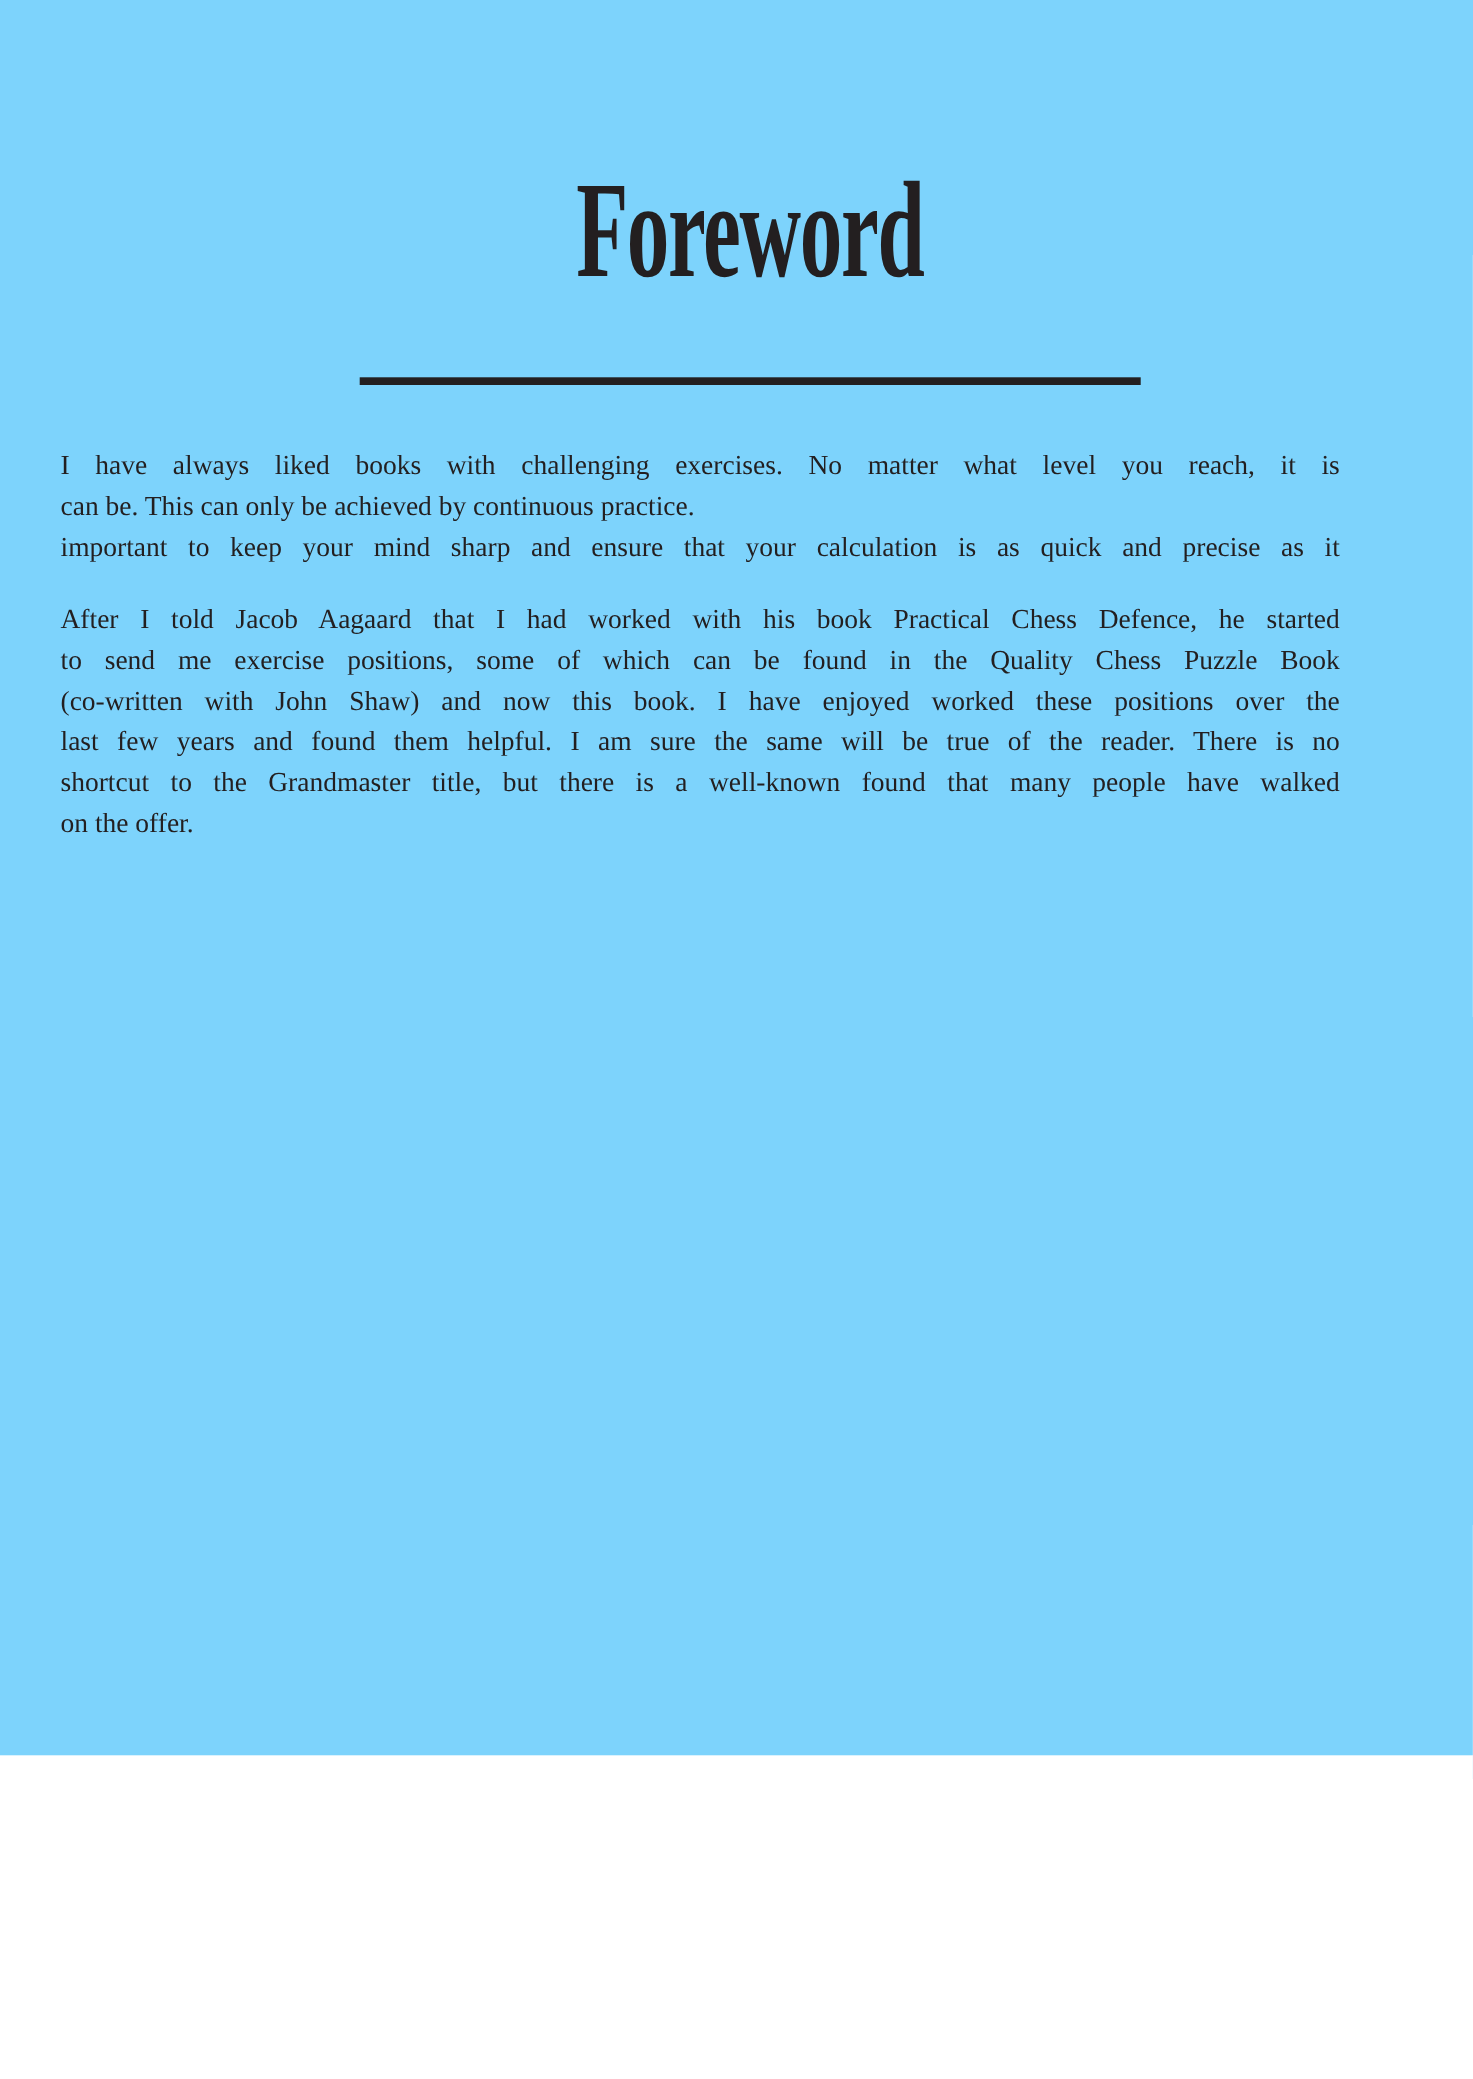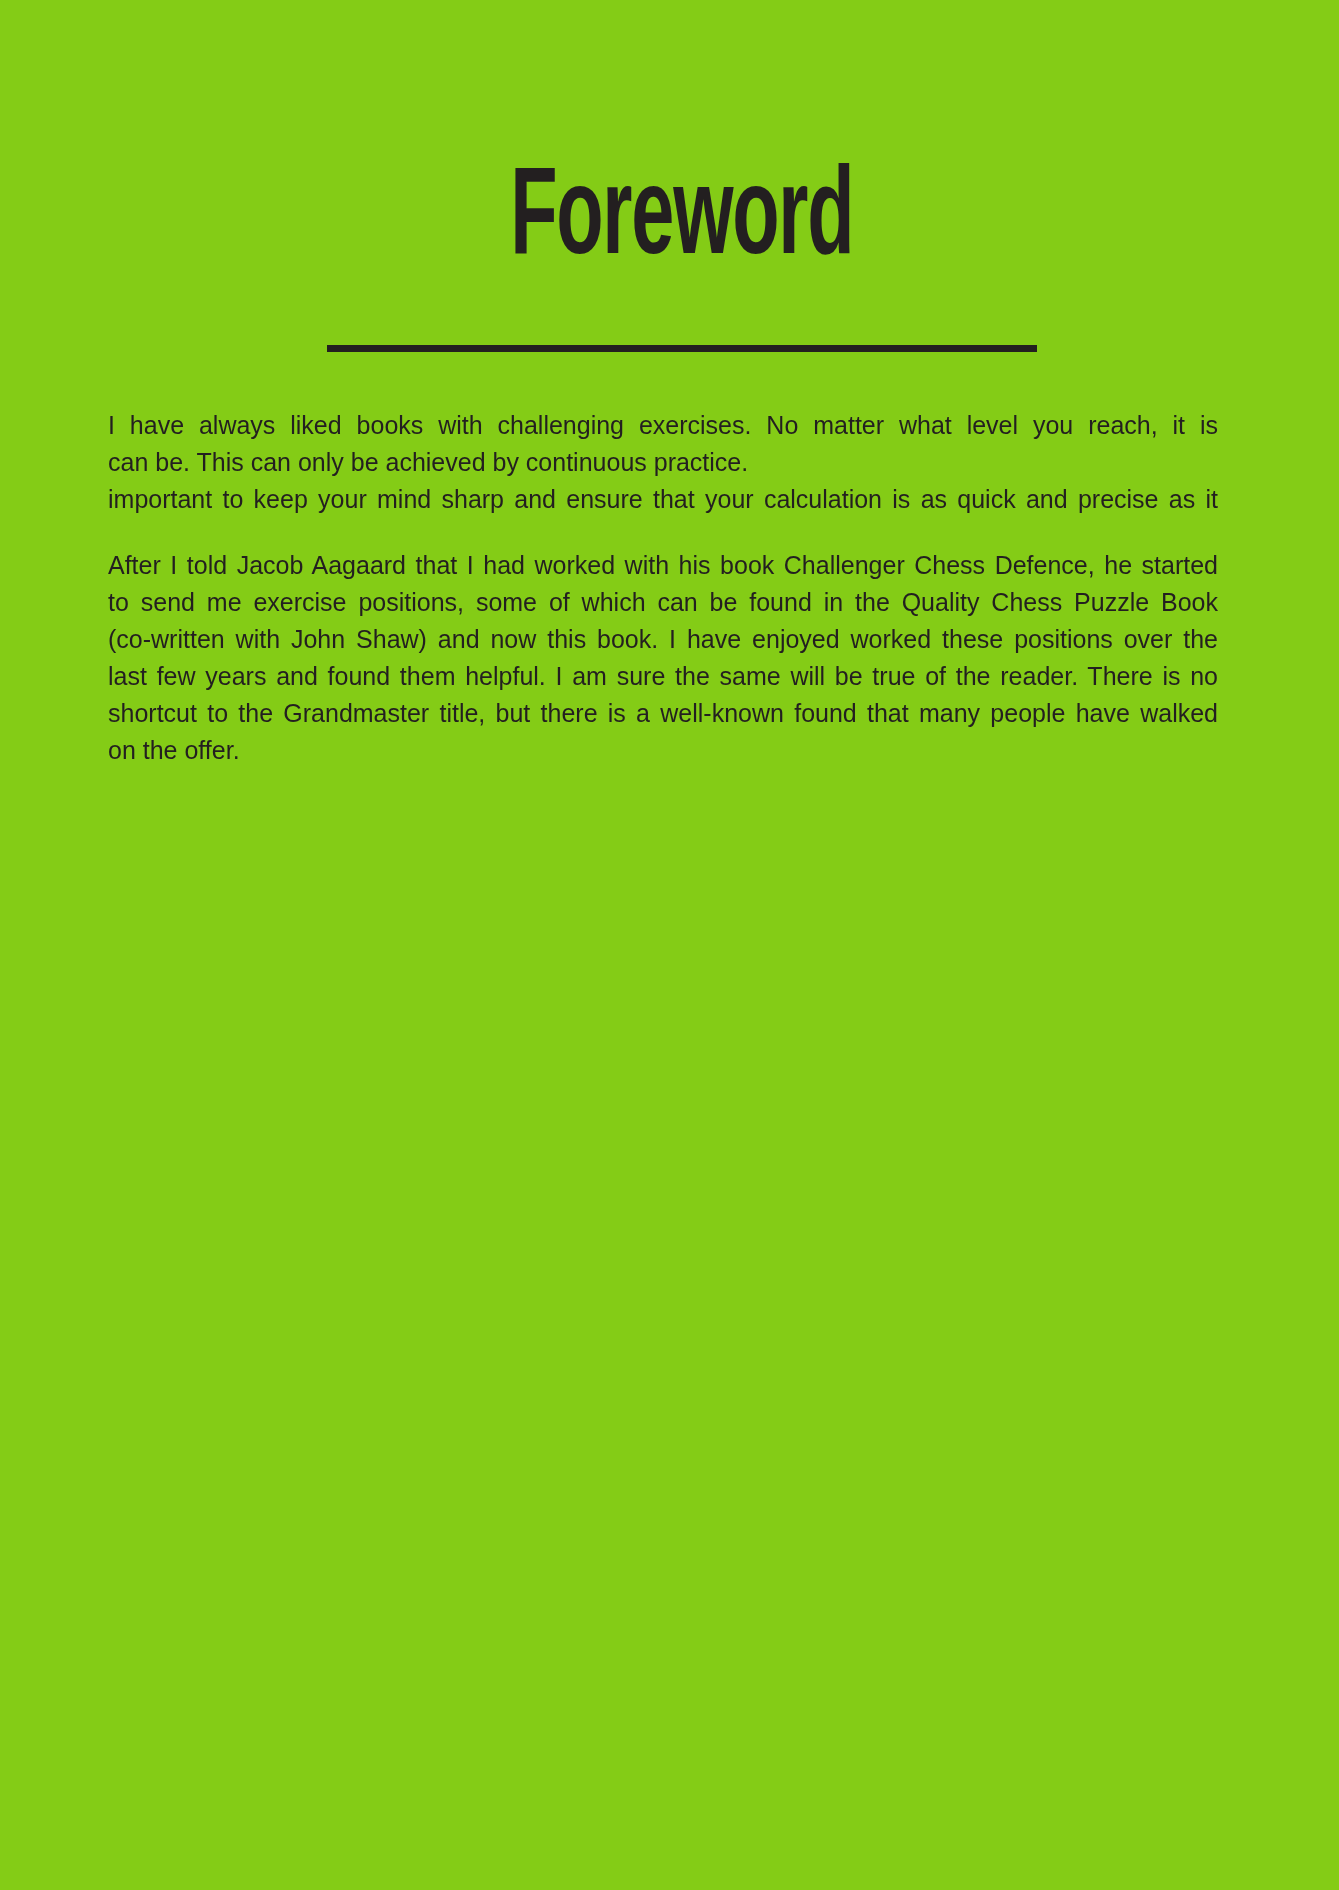--- a/index.html
+++ b/index.html
@@ -3,24 +3,24 @@
 <meta charset="utf-8">
 <style>
   html, body {
     margin: 0;
     padding: 0;
     background: #ffffff;
   }
   .page {
     position: relative;
     width: 1339px;
-    height: 1890px;
-    background: #84cc16;
+    height: 1596px;
+    background: #7dd3fc;
     color: #231f20;
-    font-family: Liberation Sans, sans-serif;
+    font-family: Liberation Serif, serif;
     overflow: hidden;
   }
   .chapter-title {
     margin: 0;
     padding-top: 150px;
     line-height: 120px;
     text-align: center;
     position: relative;
     left: 12px;
     font-weight: bold;
@@ -35,21 +35,21 @@
   }
   .title-rule {
     width: 710px;
     height: 7px;
     background: #231f20;
     margin: 43px auto 0 auto;
     position: relative;
     left: 12px;
   }
   .body-text {
-    margin: 55px 121px 0 108px;
+    margin: 55px 121px 0 55px;
     font-size: 25px;
     line-height: 37px;
     color: #231f20;
   }
   .para {
     margin: 0 0 29px 0;
     padding: 0;
   }
   .para .line {
     text-align: justify;
@@ -77,21 +77,21 @@
 
   <div class="body-text">
 
     <div class="para">
         <div class="line">I have always liked books with challenging exercises. No matter what level you reach, it is</div>
         <div class="line last">can be. This can only be achieved by continuous practice.</div>
         <div class="line">important to keep your mind sharp and ensure that your calculation is as quick and precise as it</div>
       </div>
 
     <div class="para">
-        <div class="line">After I told Jacob Aagaard that I had worked with his book Challenger Chess Defence, he started</div>
+        <div class="line">After I told Jacob Aagaard that I had worked with his book Practical Chess Defence, he started</div>
         <div class="line">to send me exercise positions, some of which can be found in the Quality Chess Puzzle Book</div>
         <div class="line">(co-written with John Shaw) and now this book. I have enjoyed worked these positions over the</div>
         <div class="line">last few years and found them helpful. I am sure the same will be true of the reader. There is no</div>
         <div class="line">shortcut to the Grandmaster title, but there is a well-known found that many people have walked</div>
         <div class="line last">on the offer.</div>
       </div>
 
 
   </div>
 

